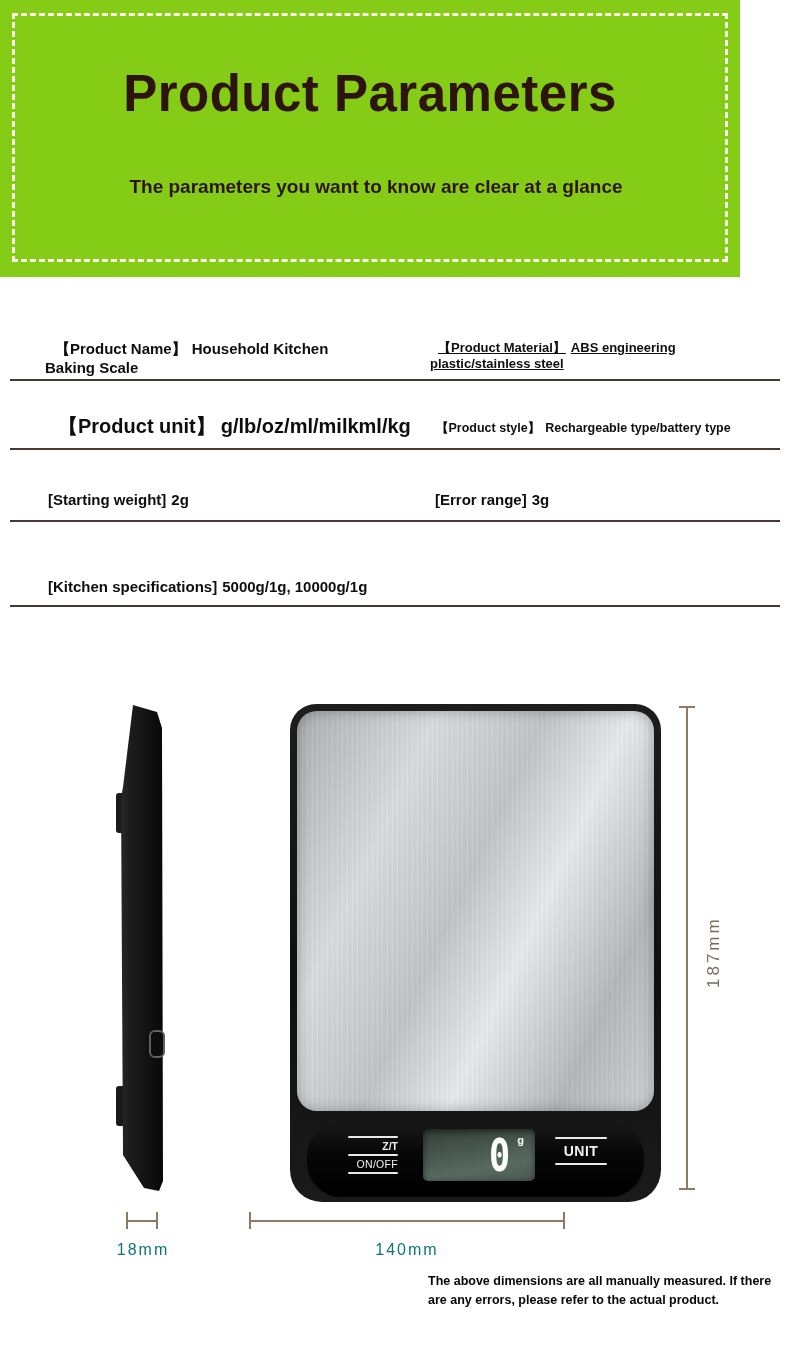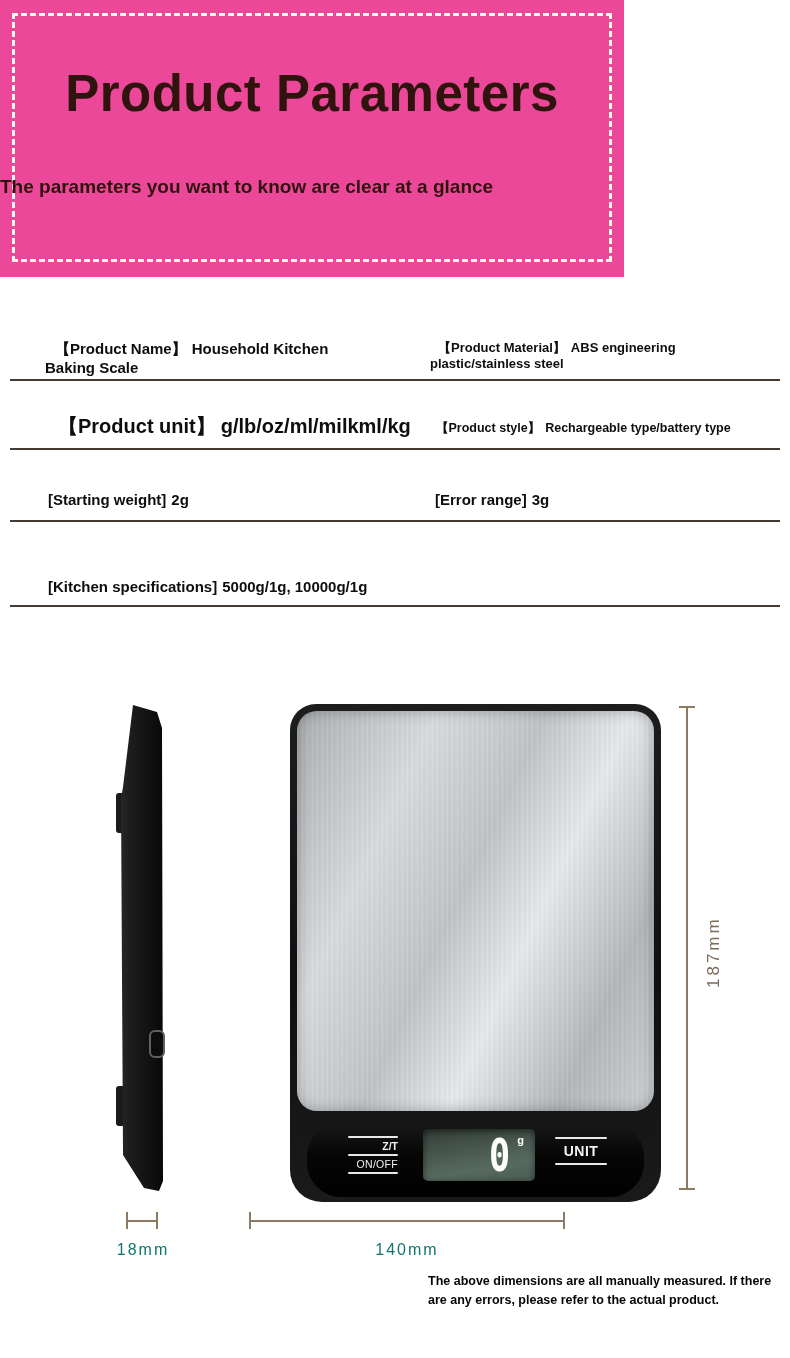--- a/index.html
+++ b/index.html
@@ -2,36 +2,36 @@
 <html><head>
 <meta charset="utf-8">
 <style>
   html,body { margin:0; padding:0; background:#ffffff; }
   .page {
     position:relative; width:790px; height:1358px; background:#ffffff;
     font-family:"Liberation Sans","DejaVu Sans",sans-serif; overflow:hidden;
   }
 
   
-  .banner { position:absolute; left:0; top:0; width:624px; height:277px; background:#ec4899; }
+  .banner { position:absolute; left:0; top:0; width:740px; height:277px; background:#84cc16; }
   .banner-border { position:absolute; left:12px; top:13px; right:12px; bottom:15px; border:3px dashed #fbf5ea; }
   .banner-title {
     position:absolute; left:0; right:0; top:64px; margin:0; text-align:center;
     font-size:51px; font-weight:bold; color:#2f140e; letter-spacing:0.5px;
   }
   .banner-subtitle {
-    position:absolute; left:0; right:0; top:176px; margin:0; 
+    position:absolute; left:12px; right:0; top:176px; margin:0; text-align:center;
     font-size:19px; font-weight:bold; color:#2f140e;
   }
 
   
   .cell { position:absolute; font-weight:bold; color:#0e0e0e; }
   .cell .lbl { margin-right:5px; }
   .r1l { left:45px;  top:340px; width:312px; font-size:15px; line-height:1.25; text-indent:10px; }
-  .r1r { left:430px; top:340px; width:335px; font-size:13px; line-height:1.25; text-indent:8px; }
+  .r1r { left:430px; top:340px; width:335px; font-size:13px; line-height:1.25; text-indent:8px;text-decoration:underline; }
   .r2l { left:58px;  top:413px; font-size:20px; white-space:nowrap; }
   .r2r { left:436px; top:420px; font-size:12.5px; white-space:nowrap; }
   .r3l { left:48px;  top:491px; font-size:15px; white-space:nowrap; }
   .r3r { left:435px; top:491px; font-size:15px; white-space:nowrap; }
   .r4l { left:48px;  top:578px; font-size:15px; white-space:nowrap; }
   .rule { position:absolute; left:10px; width:770px; height:2px; background:#453b30; }
   .rule1 { top:379px; } .rule2 { top:448px; } .rule3 { top:520px; } .rule4 { top:605px; }
 
   
   .sideview { position:absolute; left:115px; top:703px; width:52px; height:490px; }

